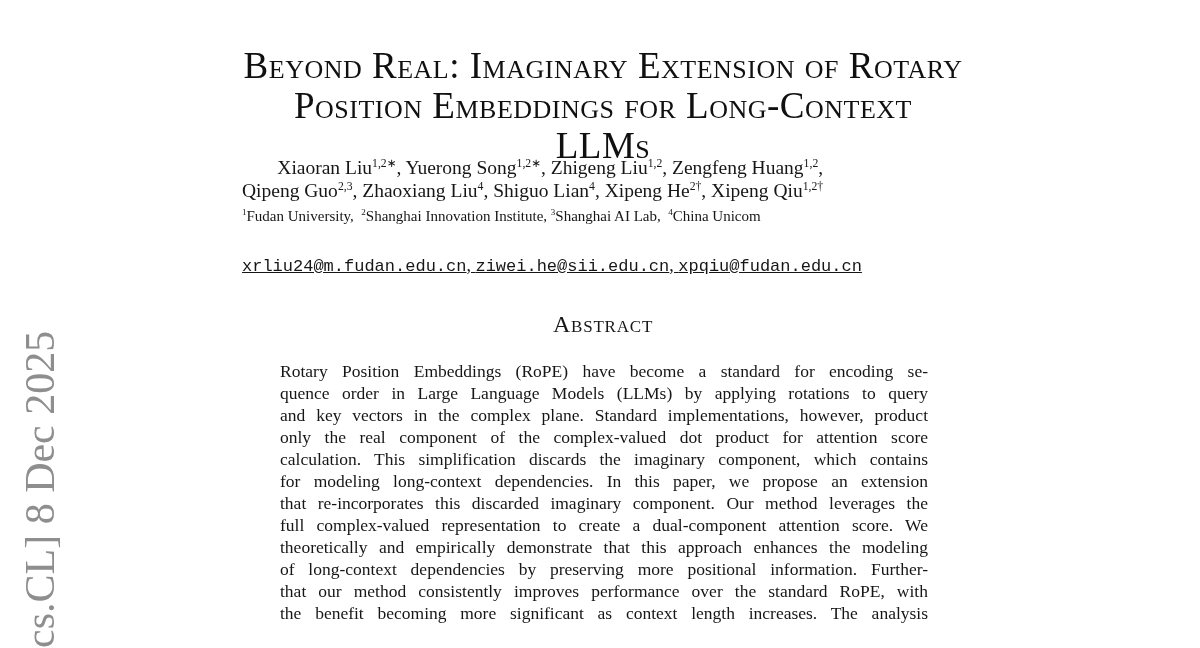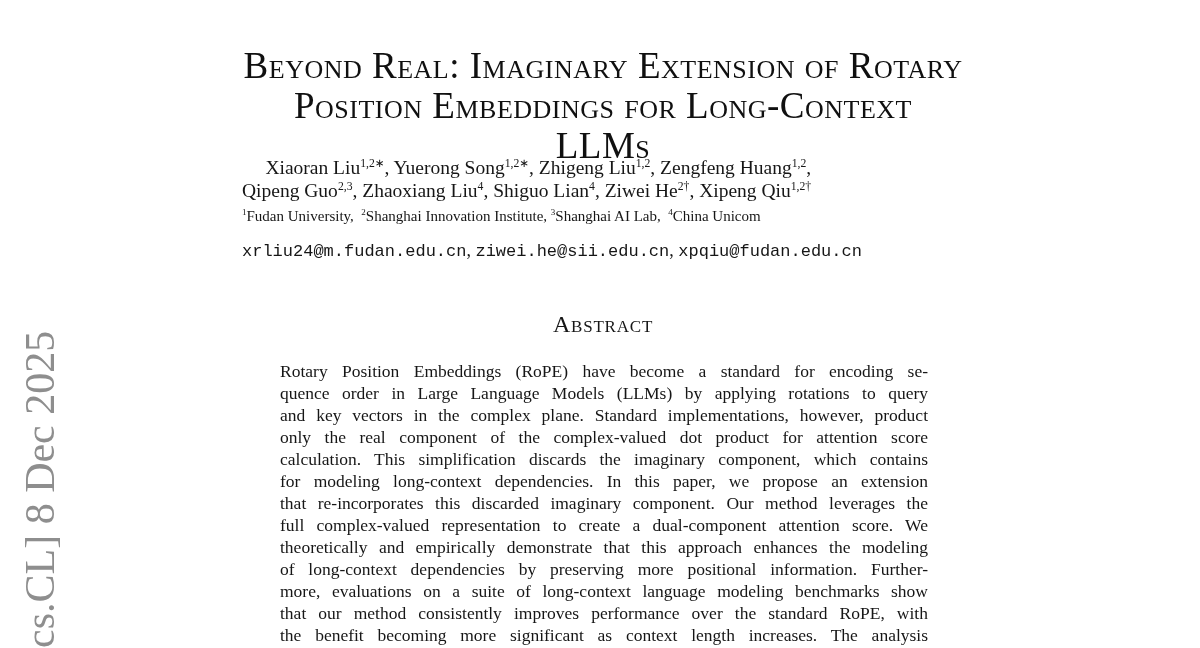--- a/index.html
+++ b/index.html
@@ -13,21 +13,21 @@
     font-size:42px;line-height:1.06;white-space:nowrap;letter-spacing:0px;
   }
   .content{position:absolute;left:242px;top:0;width:722px;height:474px;}
   .title{
     position:absolute;top:46px;left:0;width:100%;text-align:center;
     font-variant:small-caps;font-size:37px;line-height:40px;letter-spacing:.5px;color:#101010;
   }
   .authors{position:absolute;top:156px;left:0;font-weight:normal;font-size:19.5px;line-height:23px;white-space:nowrap;text-align:right;}
   sup{font-size:60%;line-height:0;}
   .affil{position:absolute;top:205px;left:0;font-size:15px;line-height:22px;white-space:nowrap;}
-  .emails{position:absolute;top:239px;left:0;font-size:18px;line-height:22px;white-space:nowrap;}
+  .emails{position:absolute;top:254px;left:0;font-size:18px;line-height:22px;white-space:nowrap;text-decoration:underline;}
   .mono{font-family:"Liberation Mono","DejaVu Sans Mono",monospace;font-size:17px;}
   .abs-head{
     position:absolute;top:311px;left:0;width:100%;text-align:center;
     font-variant:small-caps;font-size:24px;letter-spacing:.8px;
   }
   .abs-body{position:absolute;top:360px;left:38px;width:648px;font-size:17.5px;}
   .abs-line{
     height:22px;line-height:22px;overflow:hidden;
     text-align:justify;text-align-last:justify;word-spacing:-0.3px;
   }
@@ -41,39 +41,38 @@
 
   <div class="content">
 
     <div class="title">
       <div>Beyond Real: Imaginary Extension of Rotary</div>
       <div>Position Embeddings for Long-Context LLMs</div>
     </div>
 
     <div class="authors">
       <div><span>Xiaoran Liu</span><sup>1,2∗</sup><span>, Yuerong Song</span><sup>1,2∗</sup><span>, Zhigeng Liu</span><sup>1,2</sup><span>, Zengfeng Huang</span><sup>1,2</sup><span>,</span></div>
-      <div><span>Qipeng Guo</span><sup>2,3</sup><span>, Zhaoxiang Liu</span><sup>4</sup><span>, Shiguo Lian</span><sup>4</sup><span>, Ziwei He</span><sup>2†</sup><span>, Xipeng Qiu</span><sup>1,2†</sup></div>
+      <div><span>Qipeng Guo</span><sup>2,3</sup><span>, Zhaoxiang Liu</span><sup>4</sup><span>, Shiguo Lian</span><sup>4</sup><span>, Xipeng He</span><sup>2†</sup><span>, Xipeng Qiu</span><sup>1,2†</sup></div>
     </div>
 
     <div class="affil"><sup>1</sup><span>Fudan University,&nbsp; </span><sup>2</sup><span>Shanghai Innovation Institute, </span><sup>3</sup><span>Shanghai AI Lab,&nbsp; </span><sup>4</sup><span>China Unicom</span></div>
 
     <div class="emails"><span class="mono">xrliu24@m.fudan.edu.cn</span><span>, </span><span class="mono">ziwei.he@sii.edu.cn</span><span>, </span><span class="mono">xpqiu@fudan.edu.cn</span></div>
 
     <div class="abs-head">Abstract</div>
 
     <div class="abs-body">
         <div class="abs-line">Rotary Position Embeddings (RoPE) have become a standard for encoding se-</div>
         <div class="abs-line">quence order in Large Language Models (LLMs) by applying rotations to query</div>
         <div class="abs-line">and key vectors in the complex plane. Standard implementations, however, product</div>
         <div class="abs-line">only the real component of the complex-valued dot product for attention score</div>
         <div class="abs-line">calculation. This simplification discards the imaginary component, which contains</div>
         <div class="abs-line">for modeling long-context dependencies. In this paper, we propose an extension</div>
         <div class="abs-line">that re-incorporates this discarded imaginary component. Our method leverages the</div>
         <div class="abs-line">full complex-valued representation to create a dual-component attention score. We</div>
         <div class="abs-line">theoretically and empirically demonstrate that this approach enhances the modeling</div>
         <div class="abs-line">of long-context dependencies by preserving more positional information. Further-</div>
-        <div class="abs-line">more, evaluations on a suite of long-context language modeling benchmarks show</div>
         <div class="abs-line">that our method consistently improves performance over the standard RoPE, with</div>
         <div class="abs-line">the benefit becoming more significant as context length increases. The analysis</div>
       </div>
 
   </div>
 </div>
 
 </body></html>

